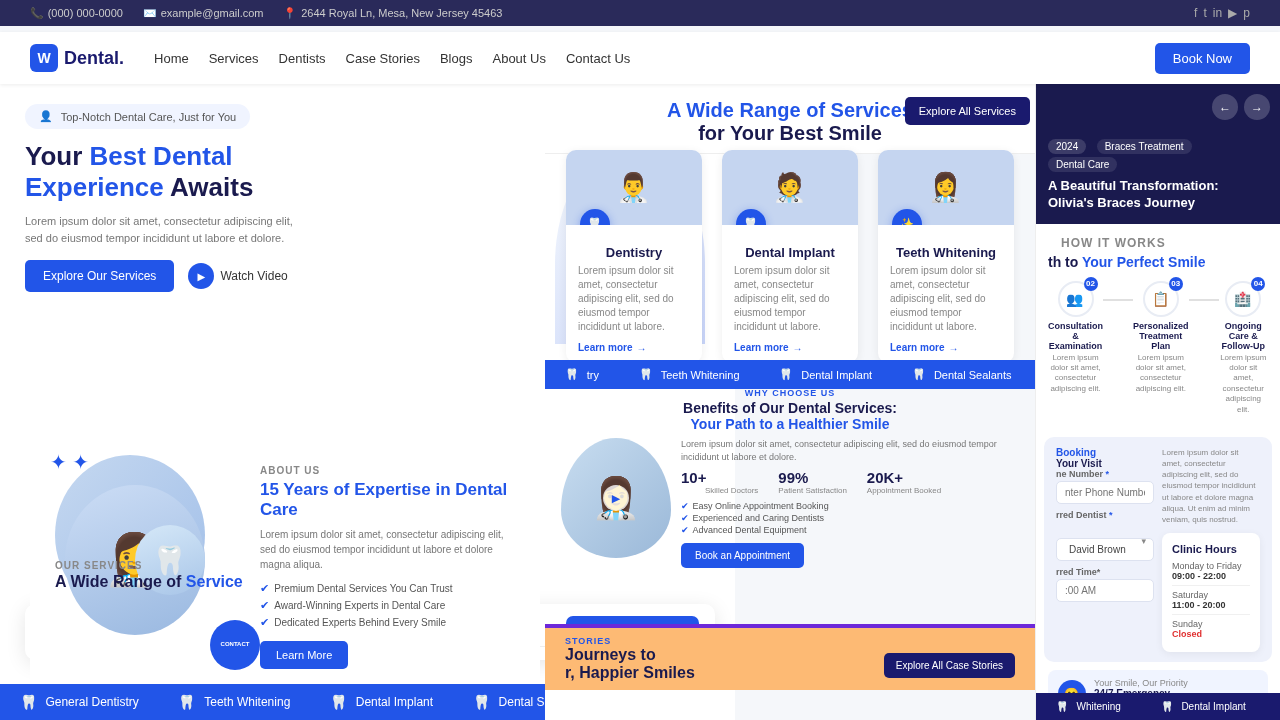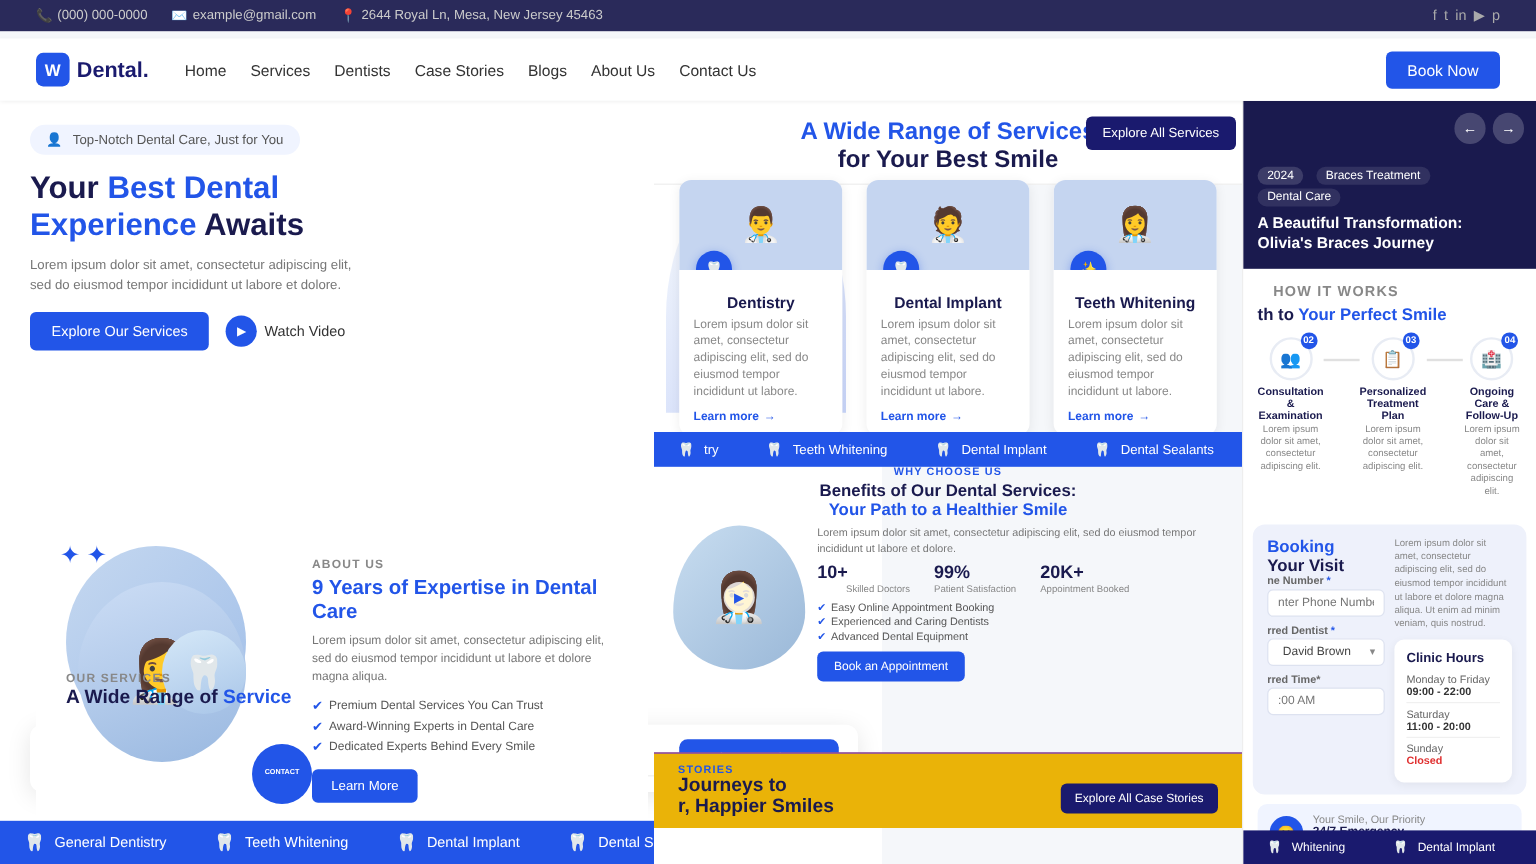--- a/index.html
+++ b/index.html
@@ -273,20 +273,21 @@
     }
     .booking-select {
       width: 100%;
       border: 1px solid #dde2f0;
       border-radius: 5px;
       padding: 5px 12px;
       font-size: 10px;
       background: #fff;
       color: #444;
       appearance: none;
+      margin-top: 16px;
     }
     .select-arrow { position: absolute; right: 8px; top: 50%; transform: translateY(-50%); color: #888; font-size: 9px; pointer-events: none; }
 
     
     .clinic-hours-card {
       background: #fff;
       border-radius: 8px;
       padding: 10px;
       box-shadow: 0 2px 8px rgba(0,0,0,0.06);
       margin-top: 6px;
@@ -443,21 +444,21 @@
     <div class="about-img-circle"></div>
     <div style="position:absolute; top:-5px; left:-5px; color:#2255e8; font-size:20px;">✦ ✦</div>
     <div style="position:absolute; top:30px; left:10px; width:140px; height:150px; border-radius:50%; background:linear-gradient(160deg,#ccddf5 0%,#99b8e0 100%); display:flex; align-items:center; justify-content:center; font-size:50px;">👩‍⚕️</div>
     <div style="position:absolute; bottom:5px; right:5px; width:10px; height:10px; border-radius:50%; background:#2255e8; overflow:visible;">
       <div style="position:absolute; top:-20px; right:-20px; width:50px; height:50px; background:#2255e8; border-radius:50%; display:flex; flex-direction:column; align-items:center; justify-content:center; color:#fff; font-size:6px; font-weight:600; text-align:center; line-height:1.2;">CONTACT</div>
     </div>
     <div style="position:absolute; bottom:60px; left:80px; width:70px; height:70px; border-radius:50%; background:linear-gradient(160deg,#d5e8f8 0%,#a8c5e8 100%); display:flex; align-items:center; justify-content:center; font-size:28px;">🦷</div>
   </div>
   <div class="about-content">
     <div class="about-label">ABOUT US</div>
-    <div class="about-title">9 Years of Expertise in Dental Care</div>
+    <div class="about-title">15 Years of Expertise in Dental Care</div>
     <div class="about-text">Lorem ipsum dolor sit amet, consectetur adipiscing elit, sed do eiusmod tempor incididunt ut labore et dolore magna aliqua.</div>
     <ul class="about-list">
       <li>
           <span class="check-icon">✔</span>
           <span>Premium Dental Services You Can Trust</span>
         </li>
       <li>
           <span class="check-icon">✔</span>
           <span>Award-Winning Experts in Dental Care</span>
         </li>
@@ -612,21 +613,21 @@
         <li style="font-size:9px; color:#555; display:flex; align-items:center; gap:4px;">
             <span style="color:#2255e8;">✔</span>
             <span>Advanced Dental Equipment</span>
           </li>
       </ul>
       <button style="background:#2255e8; color:#fff; border:none; padding:7px 14px; border-radius:5px; font-size:10px; cursor:pointer; font-weight:500;">Book an Appointment</button>
     </div>
   </div>
 </div>
 
-<div style="position:absolute; bottom:30px; left:545px; right:245px; padding:8px 20px; background:#eab308; border-top:1px solid #6d28d9;">
+<div style="position:absolute; bottom:30px; left:545px; right:245px; padding:8px 20px; background:#fdba74; border-top:4px solid #6d28d9;">
   <div style="font-size:9px; color:#2255e8; font-weight:600; text-transform:uppercase; letter-spacing:1px;">STORIES</div>
   <div style="font-size:16px; font-weight:800; color:#1a1a4e;">
     <span>Journeys to</span><br>
     <span>r, Happier Smiles</span>
   </div>
   <button style="position:absolute; right:20px; bottom:12px; background:#1a1a6e; color:#fff; border:none; padding:7px 12px; border-radius:5px; font-size:10px; cursor:pointer;">Explore All Case Stories</button>
 </div>
 
 <div class="right-panel">
 
@@ -675,21 +676,21 @@
           <span class="step-num">04</span>
         </div>
         <div class="step-title">Ongoing Care &amp; Follow-Up</div>
         <div class="step-text">Lorem ipsum dolor sit amet, consectetur adipiscing elit.</div>
       </div>
     </div>
   </div>
 
   <div style="background:#eef1fb; border-radius:10px; padding:10px 12px; margin:0 8px 8px; display:flex; gap:8px;">
     <div style="flex:1;">
-      <div style="font-size:14px; font-weight:800; color:#1a1a4e;">
+      <div style="font-size:10px; font-weight:800; color:#1a1a4e;">
         <span style="color:#2255e8;">Booking</span><br>
         <span>Your Visit</span>
       </div>
       <div class="booking-form">
         <div class="booking-field">
           <label>ne Number <span class="req">*</span></label>
           <input class="booking-input" type="text" placeholder="nter Phone Number" style="">
         </div>
         <div class="booking-field">
           <label>rred Dentist <span class="req">*</span></label>

